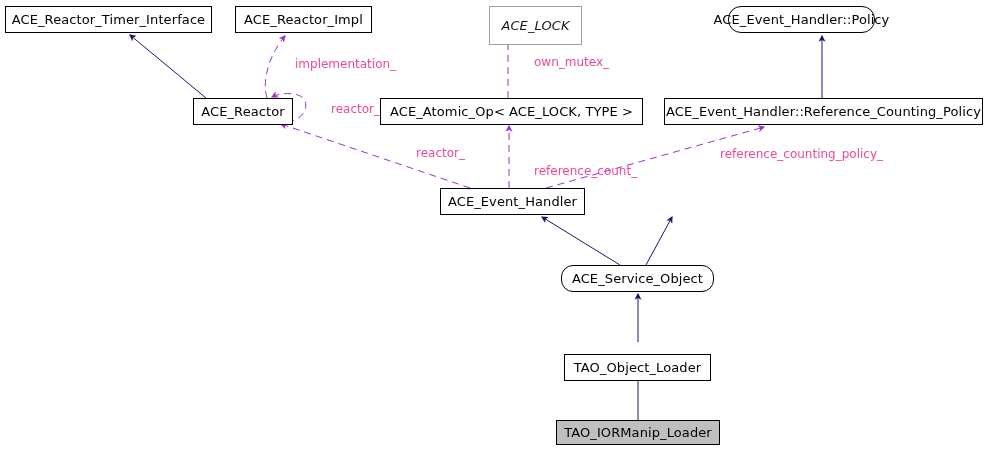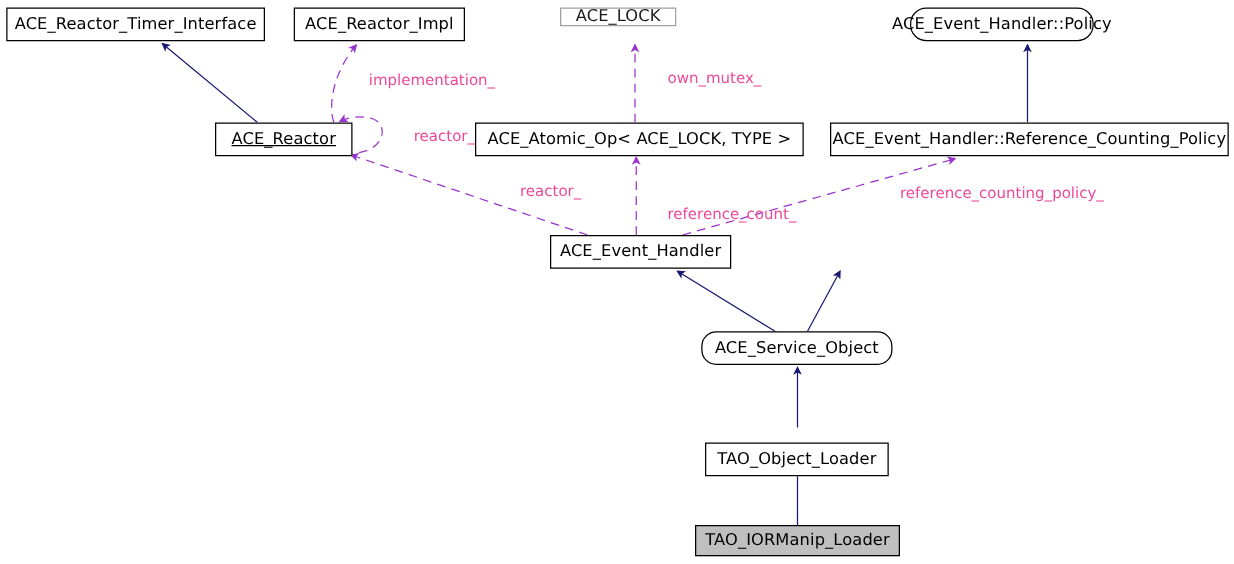--- a/index.html
+++ b/index.html
@@ -89,25 +89,25 @@
 
     <path d="M 638 342 L 638 294" fill="none" stroke="#191970" stroke-width="1" marker-end="url(#arrow-inherit)"></path>
 
     <path d="M 638 420 L 638 371" fill="none" stroke="#191970" stroke-width="1" marker-end="url(#arrow-inherit)"></path>
   </svg>
 
   <div class="node" style="left:5px;  top:6px;   width:207px; height:27px;">ACE_Reactor_Timer_Interface</div>
 
   <div class="node" style="left:235px; top:6px;   width:137px; height:27px;">ACE_Reactor_Impl</div>
 
-  <div class="node external" style="left:448px; top:6px;   width:93px;  height:15px;">ACE_LOCK</div>
+  <div class="node external" style="left:489px; top:6px;   width:93px;  height:39px;font-style:italic;">ACE_LOCK</div>
 
   <div class="node" style="left:728px; top:6px;   width:147px; height:27px;border-radius:13px;">ACE_Event_Handler::Policy</div>
 
-  <div class="node" style="left:172px; top:98px;  width:110px; height:27px;text-decoration:underline;">ACE_Reactor</div>
+  <div class="node" style="left:193px; top:98px;  width:100px; height:27px;">ACE_Reactor</div>
 
   <div class="node" style="left:380px; top:98px;  width:263px; height:27px;">ACE_Atomic_Op&lt; ACE_LOCK, TYPE &gt;</div>
 
   <div class="node" style="left:664px; top:98px;  width:319px; height:27px;">ACE_Event_Handler::Reference_Counting_Policy</div>
 
   <div class="node" style="left:440px; top:188px; width:145px; height:27px;">ACE_Event_Handler</div>
 
 
   <div class="node" style="left:561px; top:265px; width:153px; height:27px;border-radius:12px;">ACE_Service_Object</div>
 

